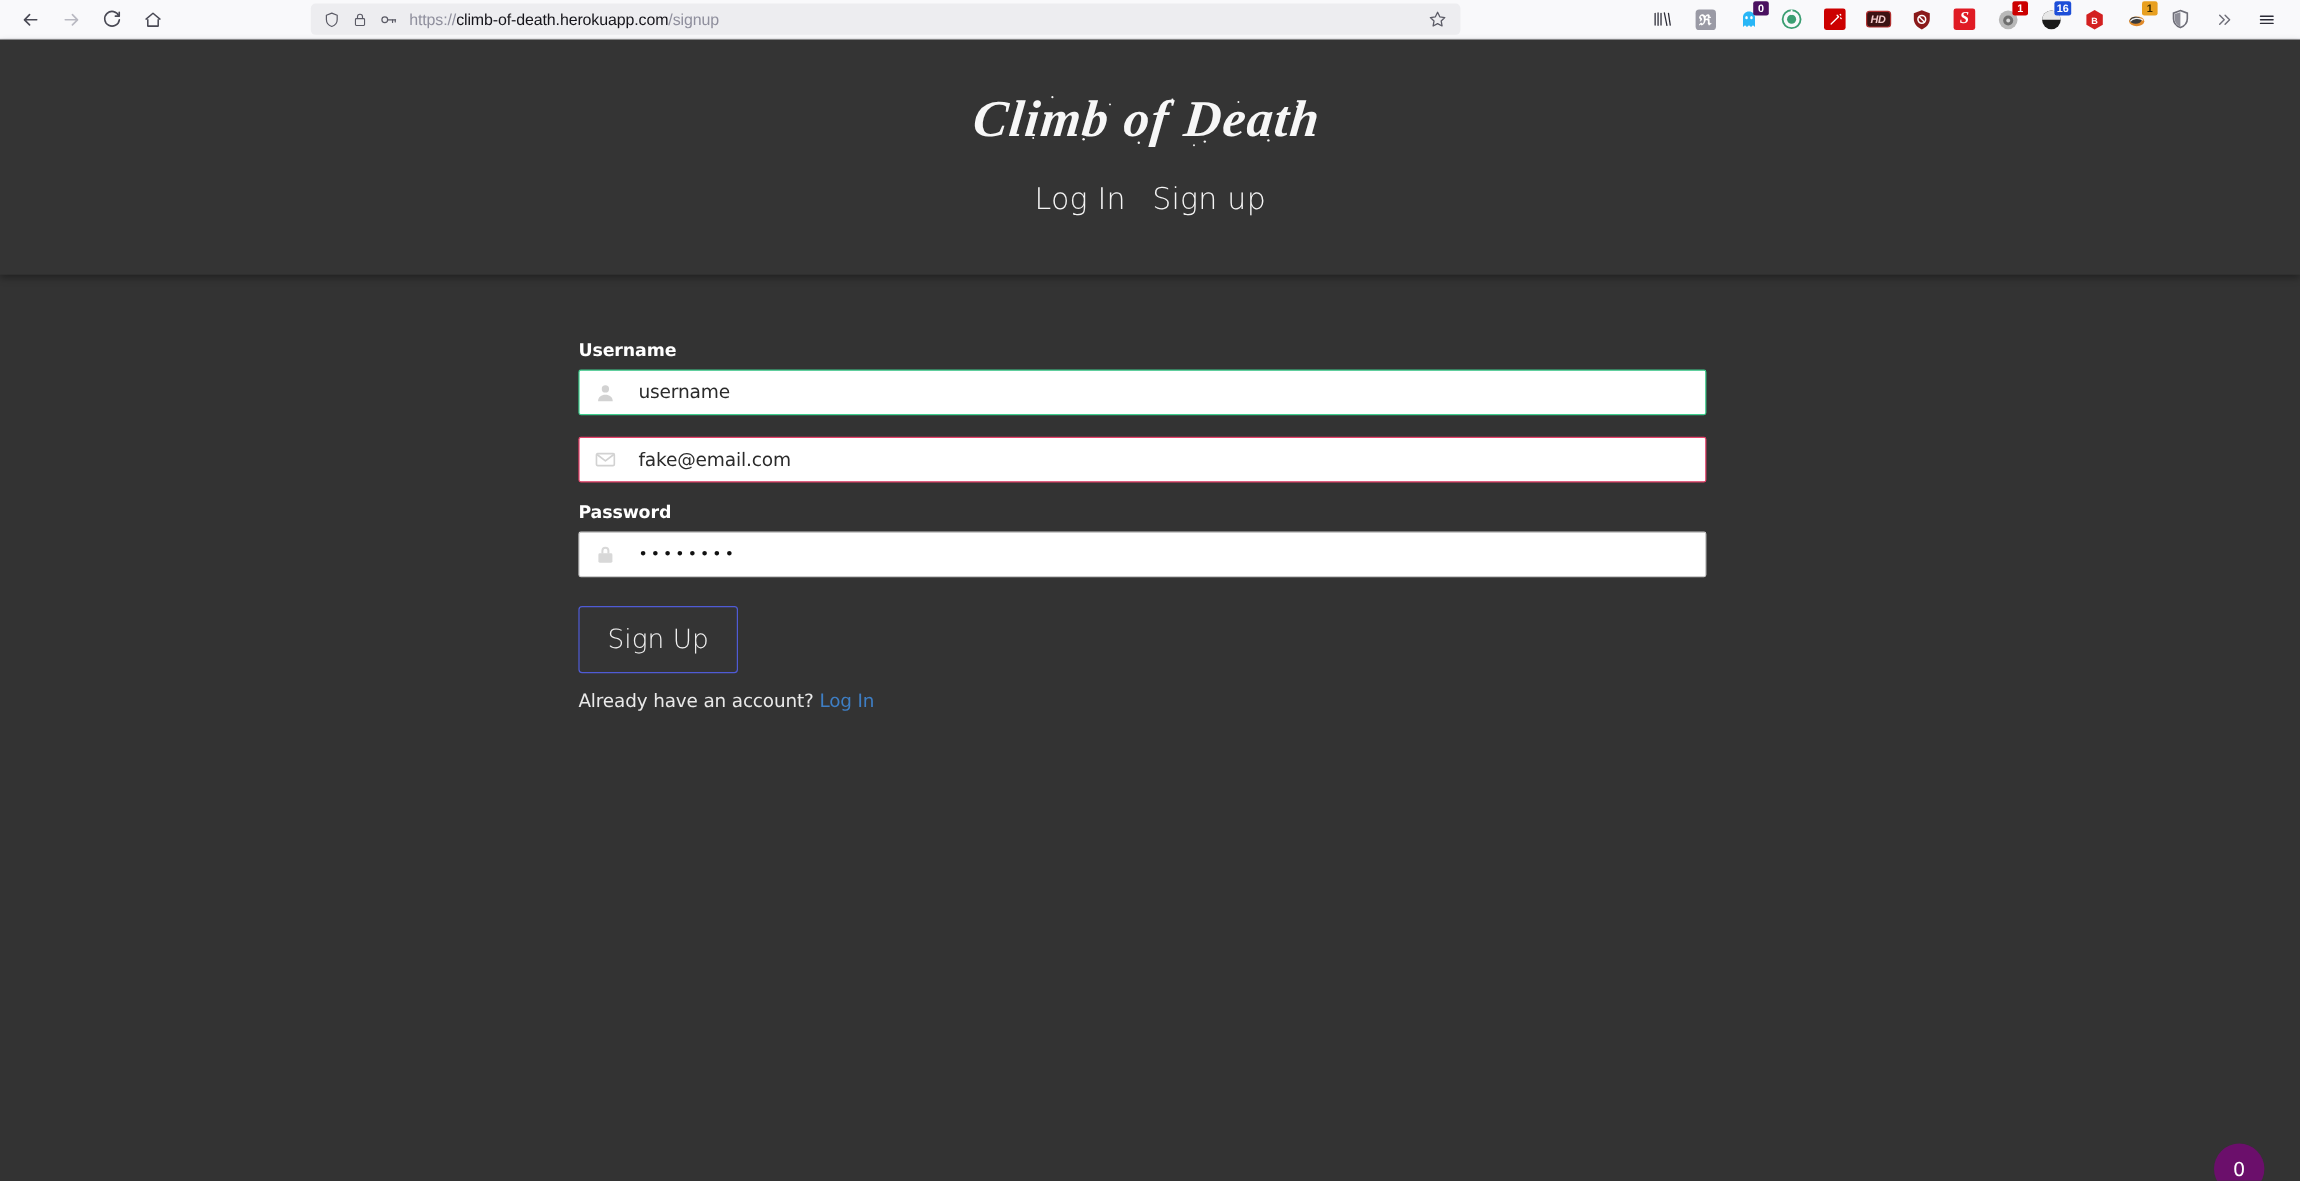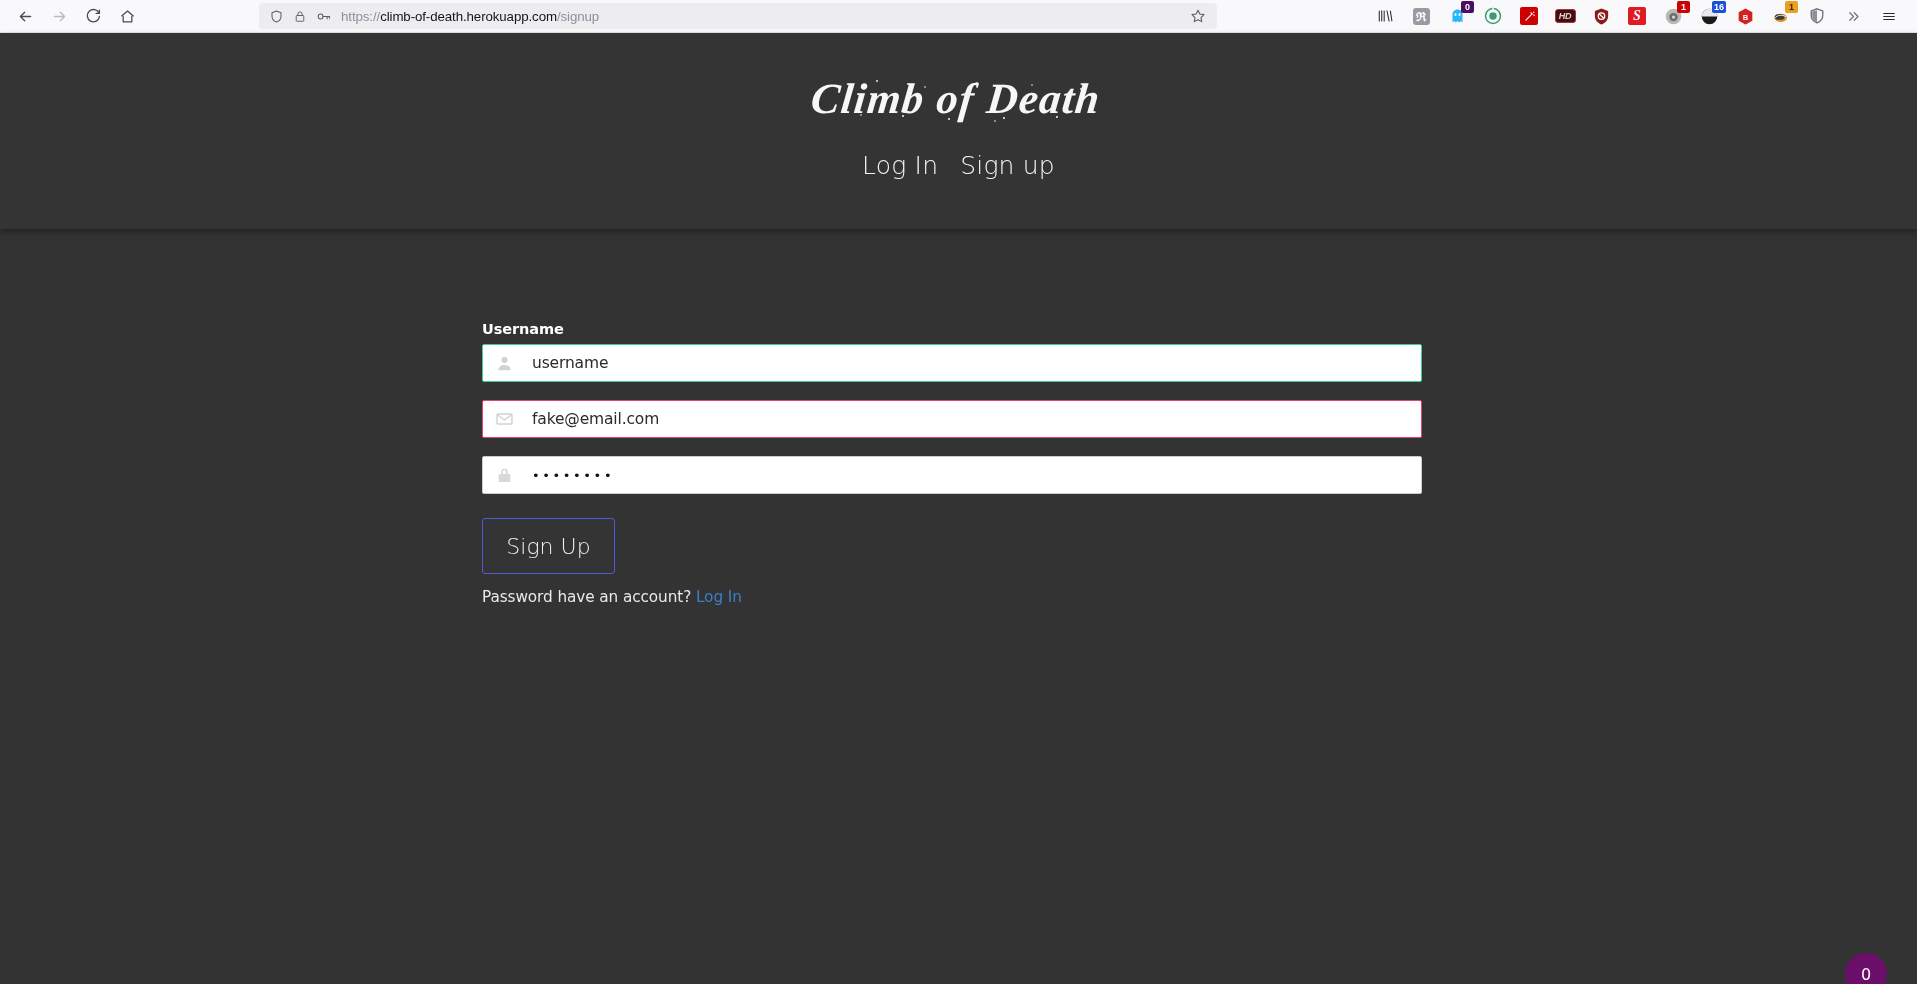--- a/index.html
+++ b/index.html
@@ -120,21 +120,20 @@
   
   #page-body {
     background: #333333;
     height: 788px;
     position: relative;
     padding-top: 56px;
   }
   #signup-form {
     width: 940px;
     margin-left: 482px;
-    margin-top: 36px;
   }
   .field-label {
     color: #ffffff;
     font-size: 14.5px;
     font-weight: bold;
     margin-bottom: 7px;
     font-family: "DejaVu Sans", sans-serif;
     letter-spacing: -0.1px;
   }
   .input-wrap {
@@ -417,34 +416,35 @@
     <div class="input-wrap invalid">
       <span class="fi">
         <svg width="17" height="14" viewBox="0 0 20 16" fill="none" stroke="#d2d2d2" stroke-width="1.7" stroke-linejoin="round">
             <rect x="1.2" y="2.2" width="17.6" height="11.6" rx="1.2"></rect>
             <path d="M1.8 3 10 9.2 18.2 3"></path>
           </svg>
       </span>
       <span class="fval">fake@email.com</span>
     </div>
 
+    <div class="field-label">Password</div>
     <div class="input-wrap">
       <span class="fi">
         <svg width="15" height="17" viewBox="0 0 18 20" fill="#d8d8d8">
             <rect x="2" y="8.3" width="14" height="9.4" rx="1.4"></rect>
             <path d="M5 8.4V5.8a4 4 0 0 1 8 0v2.6h-2V5.8a2 2 0 0 0-4 0v2.6z"></path>
           </svg>
       </span>
       <span class="fval pw">••••••••</span>
     </div>
 
     <div id="submit-row">
       <button id="signup-button" type="submit">Sign Up</button>
       <div id="login-hint">
-        <span>Password have an account?</span>
+        <span>Already have an account?</span>
         <a href="#">Log In</a>
       </div>
     </div>
 
   </form>
 
   <div id="counter-badge">0</div>
 </div>
 
 </body></html>

